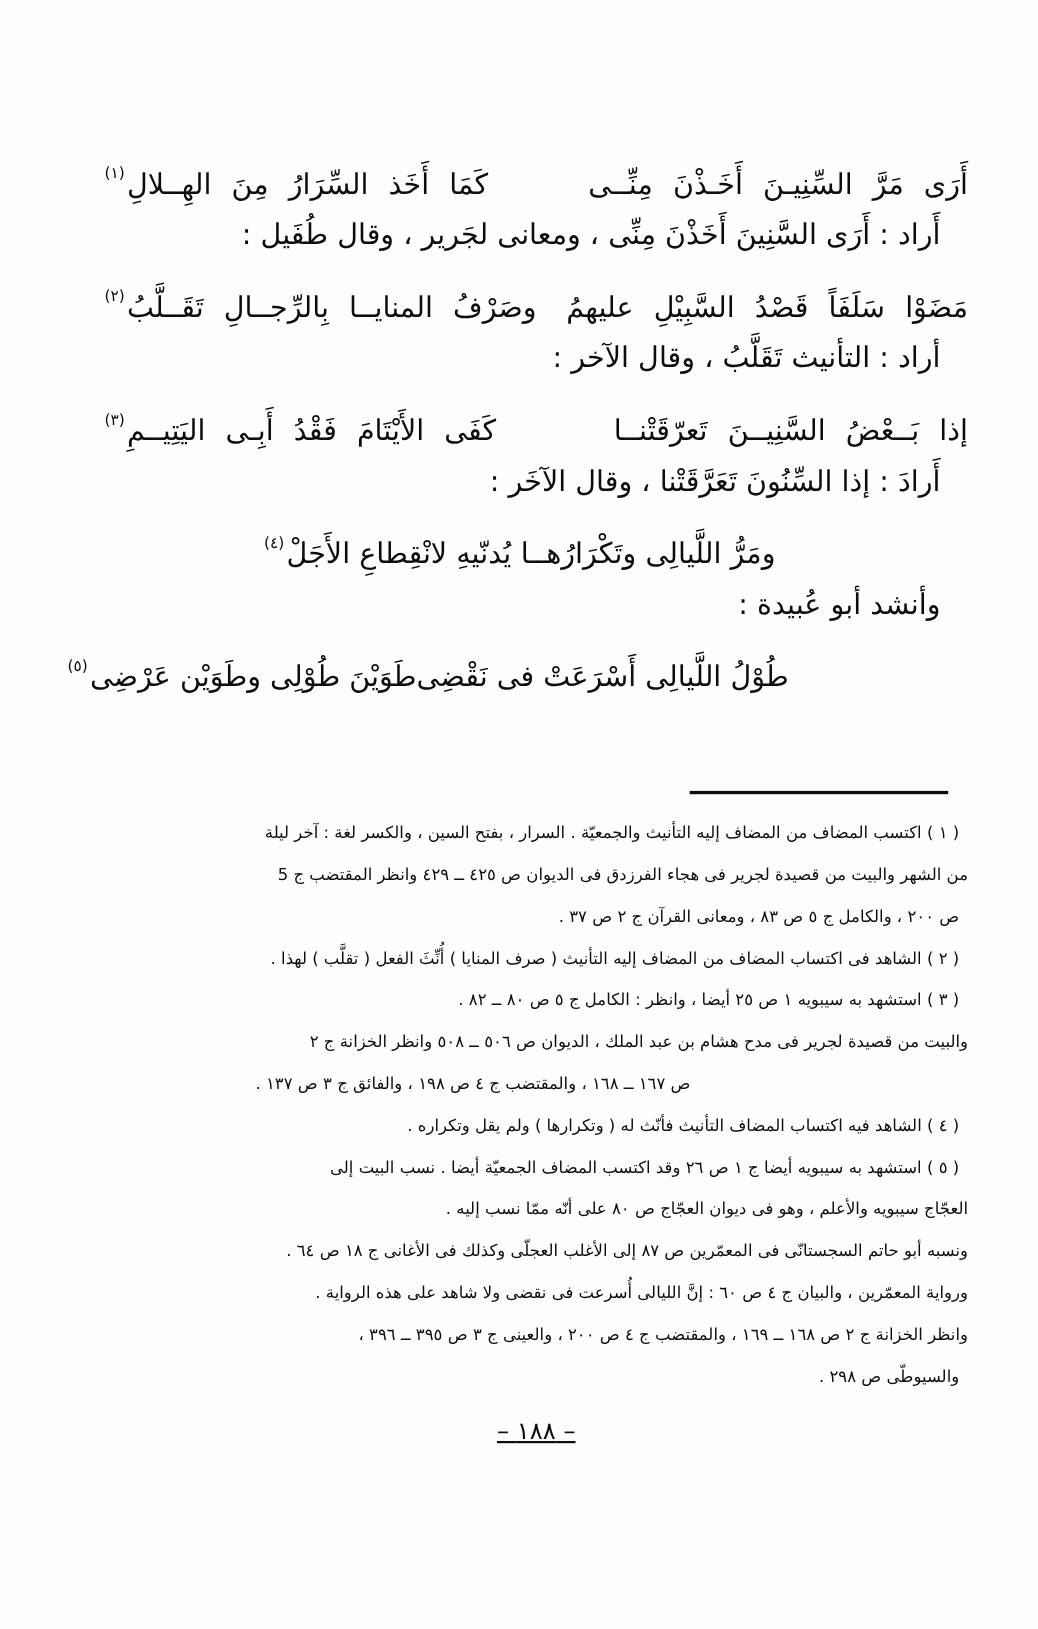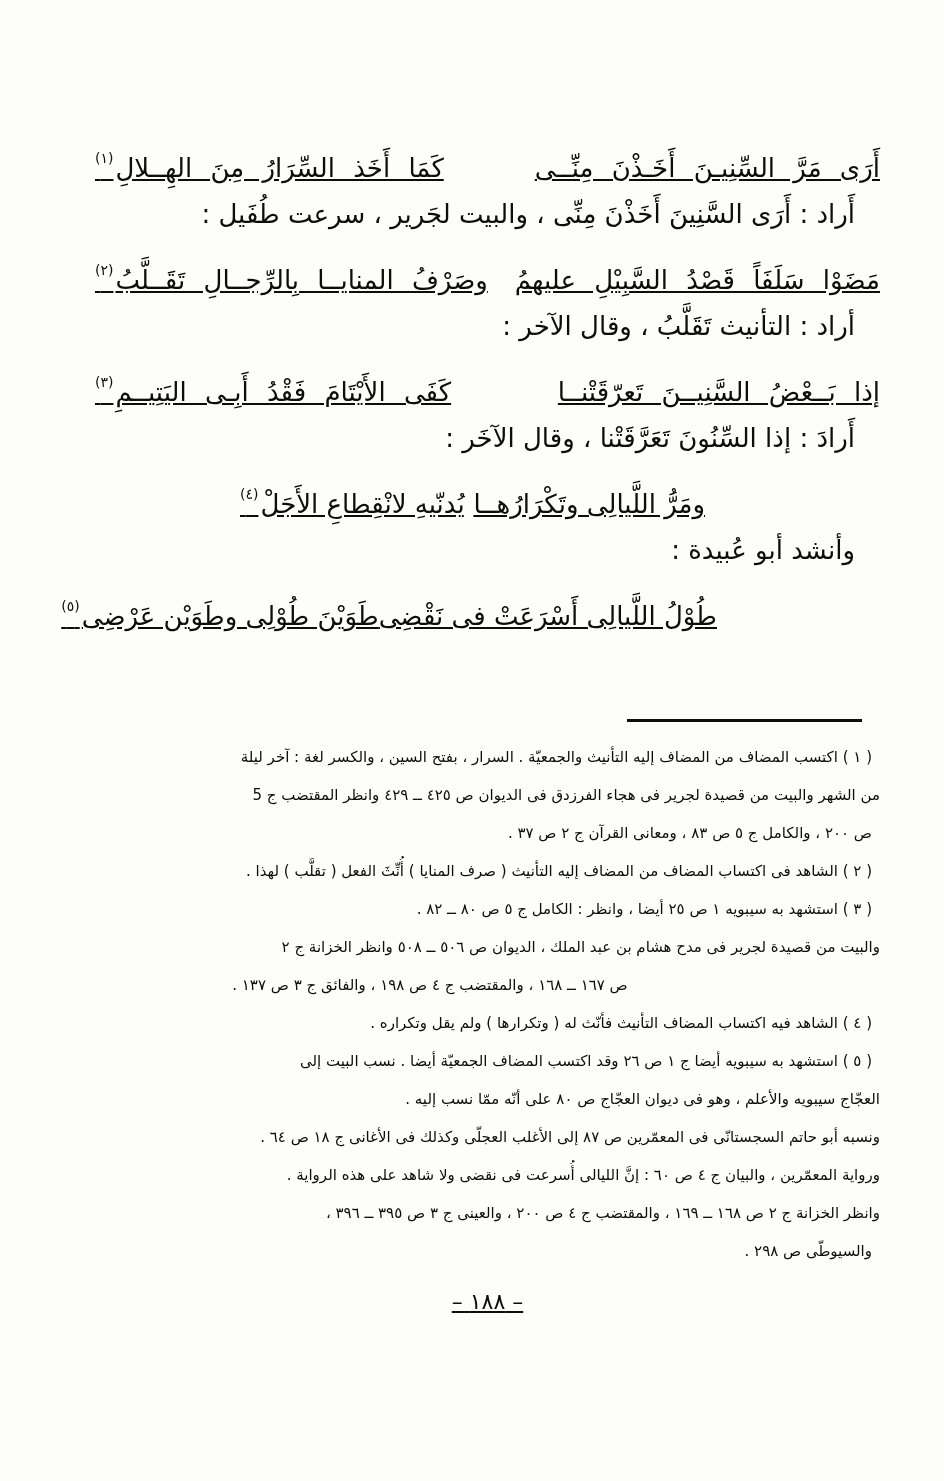--- a/index.html
+++ b/index.html
@@ -31,21 +31,21 @@
     justify-content: space-between;
     align-items: baseline;
     height: 56px;
     line-height: 56px;
     font-size: 26px;
     white-space: nowrap;
   }
   .verse.wide .hemi { word-spacing: 10px; }
   .verse.v4 { margin-right: 175px; margin-left: 145px; }
   .verse.v5 { margin-right: 163px; margin-left: 3px; }
-  .hemi { white-space: nowrap; text-decoration: underline; }
+  .hemi { white-space: nowrap; }
   .fnref {
     font-size: 14px;
     vertical-align: 14px;
     margin-right: 2px;
     letter-spacing: 0;
     word-spacing: 0;
   }
   .prose {
     margin: 0;
     height: 56px;
@@ -93,21 +93,21 @@
 
 <div class="content">
 
   <div class="main">
 
     <div class="verse wide">
       <span class="hemi">أَرَى مَرَّ السِّنِيـنَ أَخَـذْنَ مِنِّــى</span>
       <span class="hemi"><span>كَمَا أَخَذ السِّرَارُ مِنَ الهِــلالِ</span><sup class="fnref">(١)</sup></span>
     </div>
 
-    <p class="prose">أَراد : أَرَى السَّنِينَ أَخَذْنَ مِنِّى ، والبيت لجَرير ، سرعت طُفَيل :</p>
+    <p class="prose">أَراد : أَرَى السَّنِينَ أَخَذْنَ مِنِّى ، ومعانى لجَرير ، وقال طُفَيل :</p>
 
     <div class="verse wide">
       <span class="hemi">مَضَوْا سَلَفَاً قَصْدُ السَّبِيْلِ عليهمُ</span>
       <span class="hemi"><span>وصَرْفُ المنايــا بِالرِّجــالِ تَقَــلَّبُ</span><sup class="fnref">(٢)</sup></span>
     </div>
 
     <p class="prose">أراد : التأنيث تَقَلَّبُ ، وقال الآخر :</p>
 
     <div class="verse wide">
       <span class="hemi">إذا بَــعْضُ السَّنِيــنَ تَعرّقَتْنــا</span>

